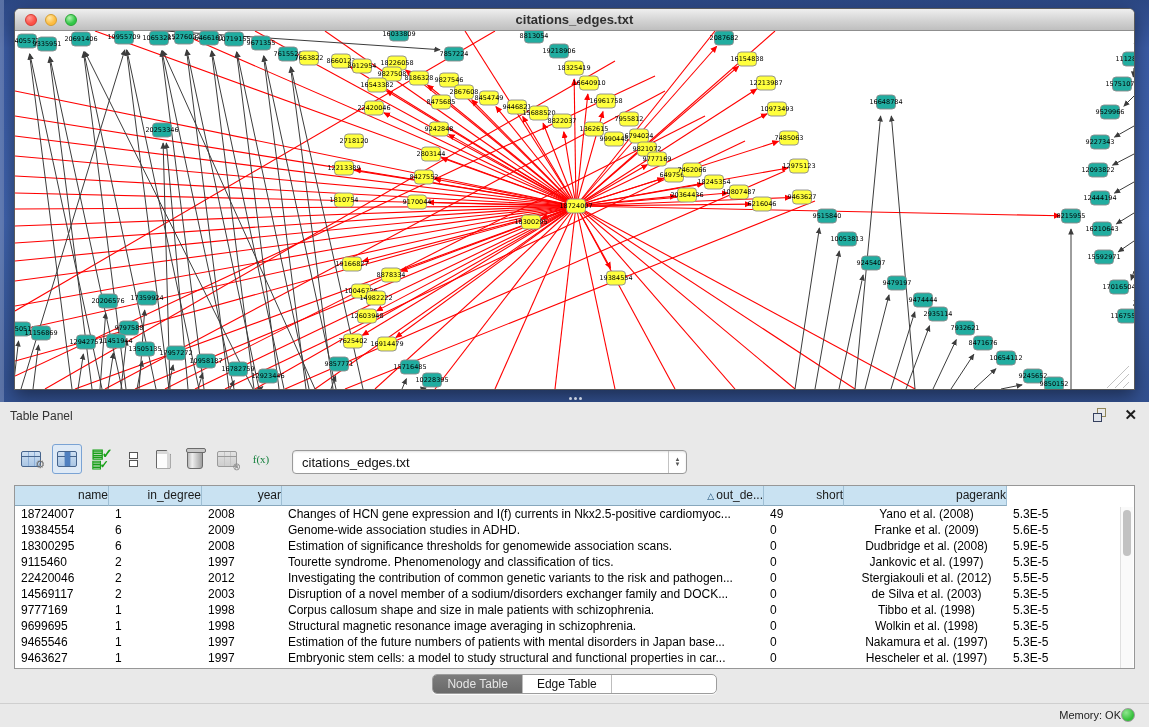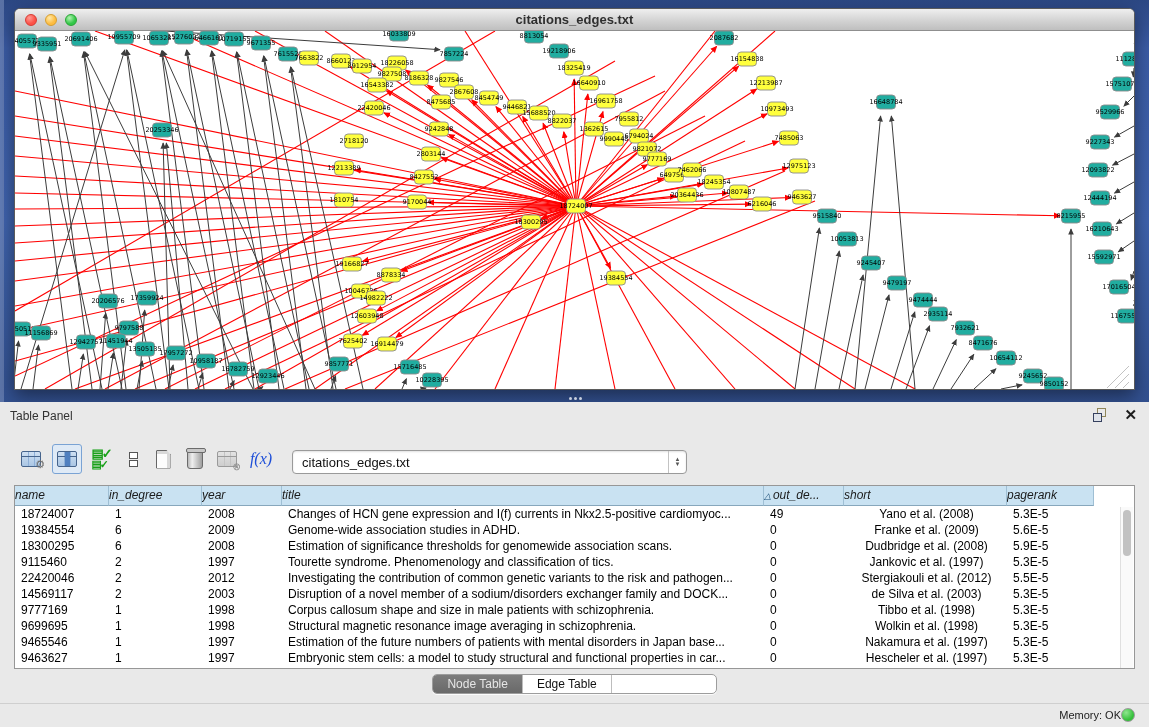--- a/index.html
+++ b/index.html
@@ -57,35 +57,35 @@
   .grid-ic .cross { position:absolute; right:-5px; bottom:-6px; font-size:10px; color:#8a8a8a; }
   .grid-ic .colhl { position:absolute; left:7px; top:0; width:5px; height:100%; background:#4f7fbf; }
   .checks-ic { font-size:13px; color:#18a018; font-weight:bold; letter-spacing:-2px; line-height:10px; }
   .checks-ic small { display:block; color:#18a018; }
   .cells-ic span { display:block; width:9px; height:7px; border:1px solid #555; background:#fff; margin:1px 0; }
   .page-ic { width:15px; height:19px; background:#fdfdfd; border:1px solid #666; border-radius:1px;
              clip-path:polygon(0 0, 70% 0, 100% 25%, 100% 100%, 0 100%); box-shadow:inset -3px 3px 0 #d9d9d9; }
   .trash-ic { width:16px; height:19px; background:linear-gradient(90deg,#b9b9b9,#efefef 30%,#9f9f9f); border:1px solid #6b6b6b;
               border-radius:2px 2px 3px 3px; position:relative; }
   .trash-ic:before { content:""; position:absolute; left:-2px; top:-3px; width:18px; height:3px; background:#c9c9c9; border:1px solid #6b6b6b; border-radius:2px; }
-  .fx-ic { font-family:"Liberation Serif", serif; font-style:italic; font-size:16px; color:#1d4ed8; }
+  .fx-ic { font-family:"Liberation Serif", serif; font-size:11px; color:#15803d; }
 
   .combo { position:absolute; left:292px; top:48px; width:395px; height:24px; background:#fff;
            border:1px solid #9a9a9a; border-radius:4px; box-shadow:inset 0 1px 2px rgba(0,0,0,.12); cursor:pointer; }
   .combo .val { position:absolute; left:9px; top:4px; font-size:13px; color:#111; }
   .combo .stepper { position:absolute; right:0; top:0; width:18px; height:22px; border-left:1px solid #c3c3c3;
                     display:flex; flex-direction:column; align-items:center; justify-content:center; color:#555; }
   .combo .stepper i { font-style:normal; font-size:6px; line-height:5px; }
 
   .tablewrap { position:absolute; left:14px; top:83px; width:1121px; height:184px; background:#fff;
                border:1px solid #979797; }
   .trow { display:grid; grid-template-columns:94px 93px 80px 482px 80px 163px 87px 1fr; height:16px; }
   .trow.head { height:20px; }
   .hcell { background:#c9e2f2; border-right:1px solid #9fbfd4; border-bottom:1px solid #87a7bc;
-           font-size:12px; color:#1a1a1a; text-align:left; line-height:19px; overflow:hidden; white-space:nowrap; cursor:pointer;font-style:italic; }
+           font-size:12px; color:#1a1a1a; text-align:right; line-height:19px; overflow:hidden; white-space:nowrap; cursor:pointer; }
   .hcell.filler { background:#fff; border-right:none; border-bottom:none; cursor:default; }
   .hcell .sortmark { font-size:9px; color:#174a73; margin-right:2px; }
   .tcell { font-size:12px; line-height:16px; color:#000; white-space:nowrap; overflow:hidden; padding:0 4px 0 6px; }
   .tcell.center { text-align:center; }
   .vscroll { position:absolute; right:1px; top:21px; width:13px; height:161px; background:#fafafa; border-left:1px solid #e0e0e0; }
   .vthumb { position:absolute; left:2px; top:3px; width:8px; height:46px; background:#c2c2c2; border-radius:5px; }
 
   .tabs { position:absolute; left:0; right:0; top:272px; display:flex; justify-content:center; }
   .seg { display:flex; border:1px solid #9d9d9d; border-radius:5px; overflow:hidden; background:#fff;
          box-shadow:0 1px 0 rgba(255,255,255,.8); height:20px; }
@@ -766,21 +766,20 @@
         <i>▲</i>
         <i>▼</i>
       </span>
   </div>
 
   <div class="tablewrap">
     <div class="trow head" id="tHead">
         <div class="hcell">name</div>
         <div class="hcell">in_degree</div>
         <div class="hcell">year</div>
-        <div class="hcell">title</div>
         <div class="hcell"><span class="sortmark">△</span>out_de...</div>
         <div class="hcell">short</div>
         <div class="hcell">pagerank</div>
         <div class="hcell filler"></div>
       </div>
     <div id="tBody">
         <div class="trow">
           <div class="tcell">18724007</div>
           <div class="tcell">1</div>
           <div class="tcell">2008</div>

